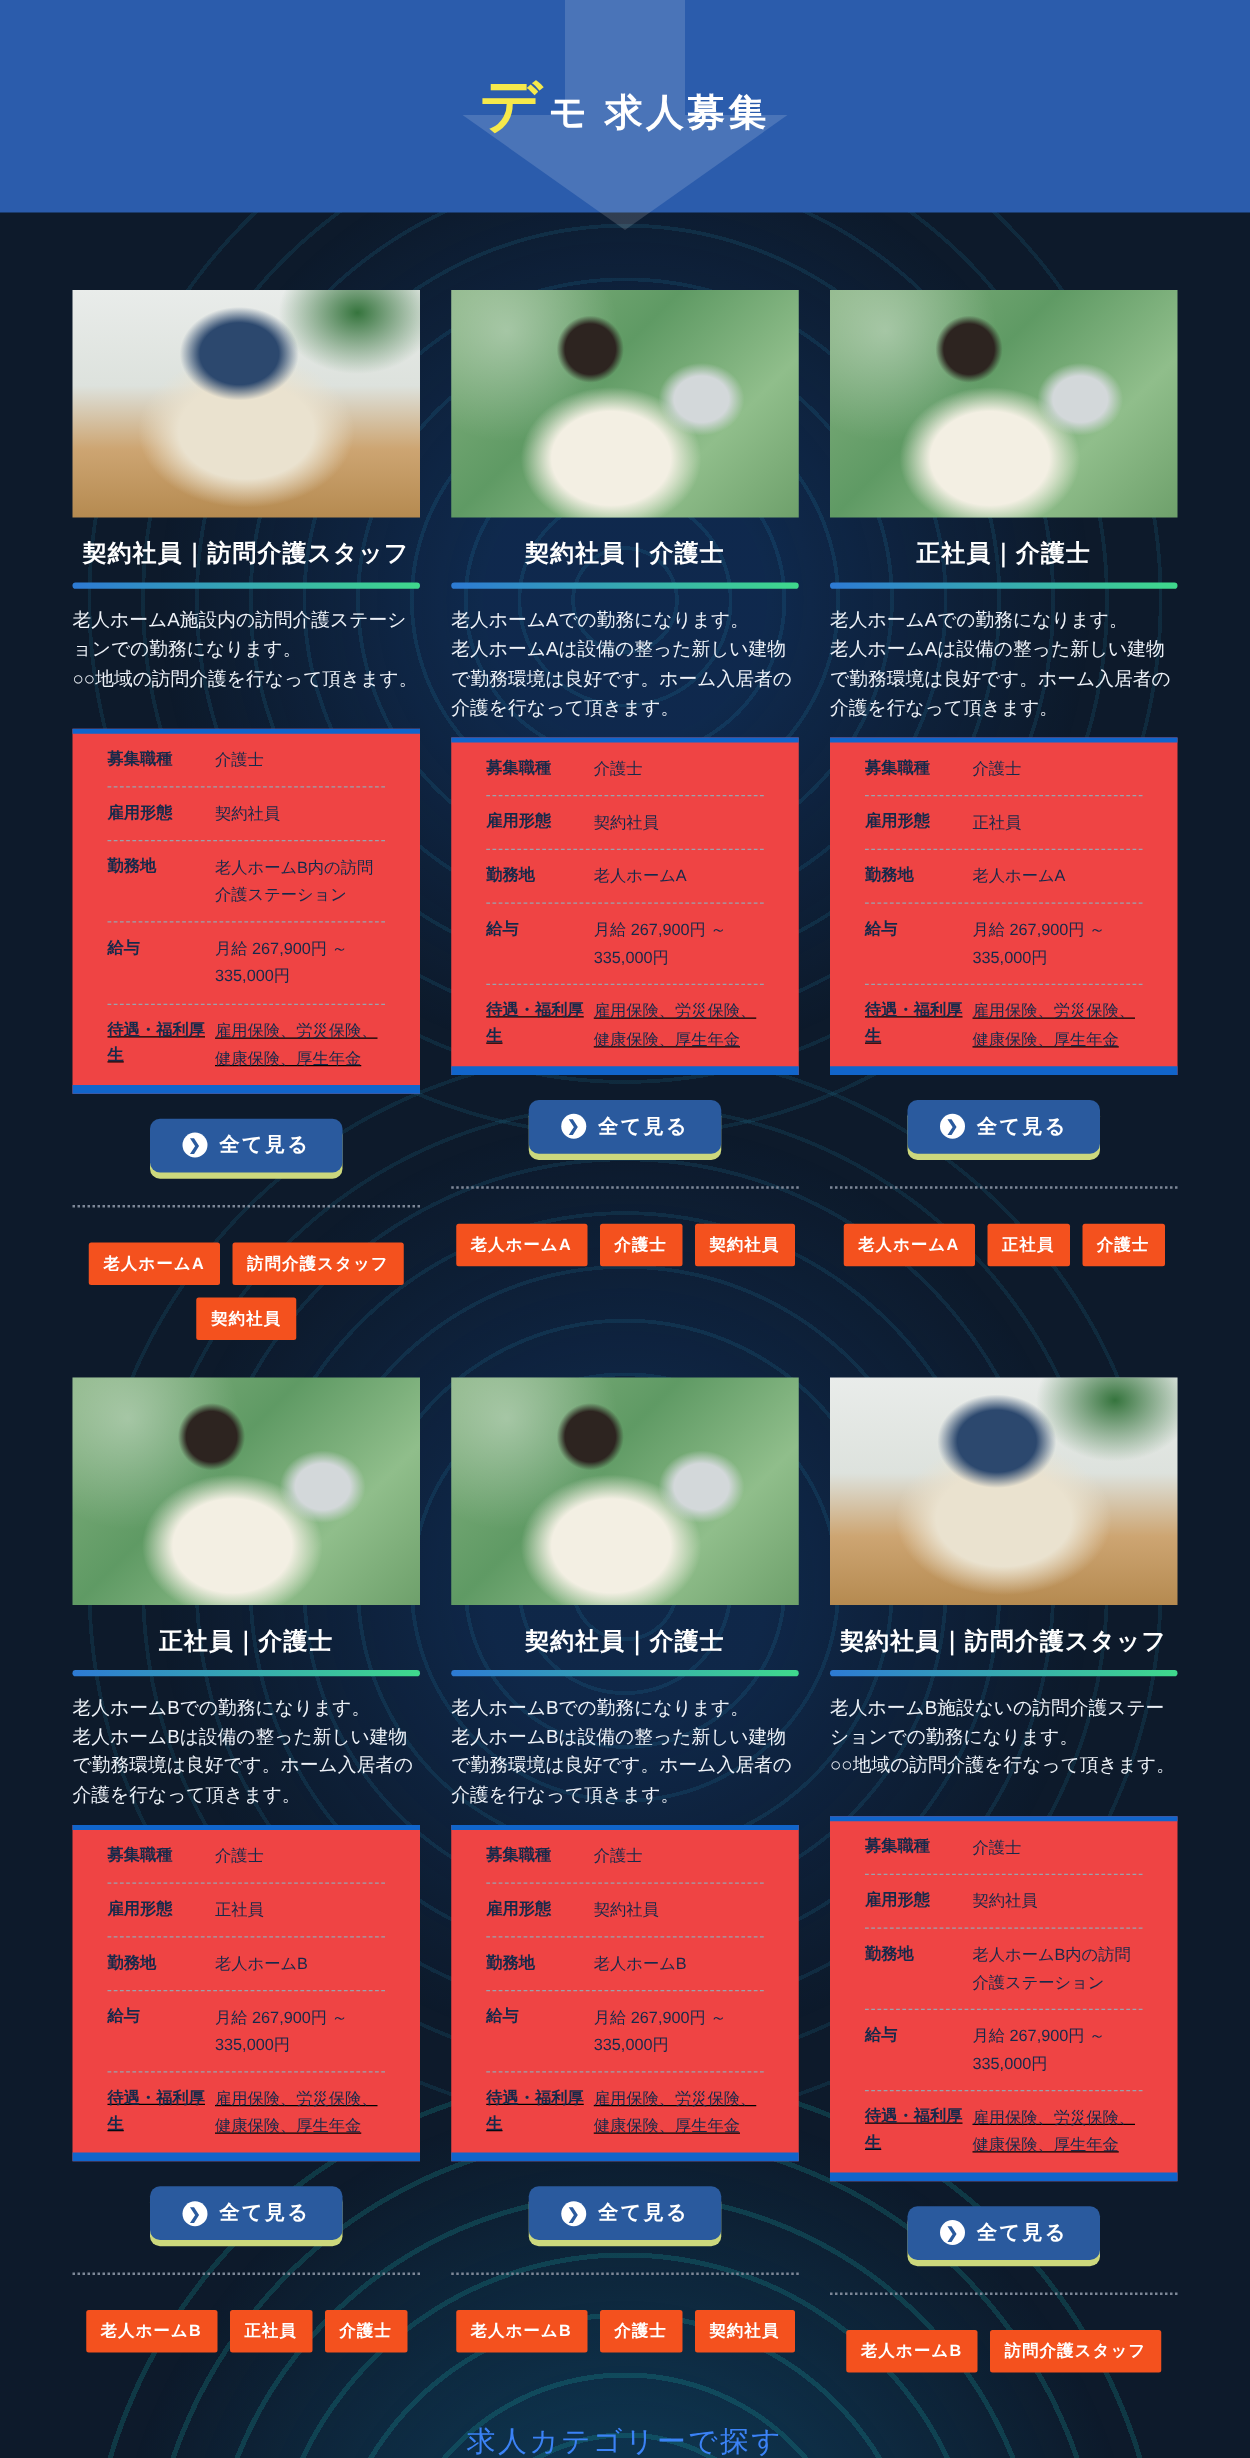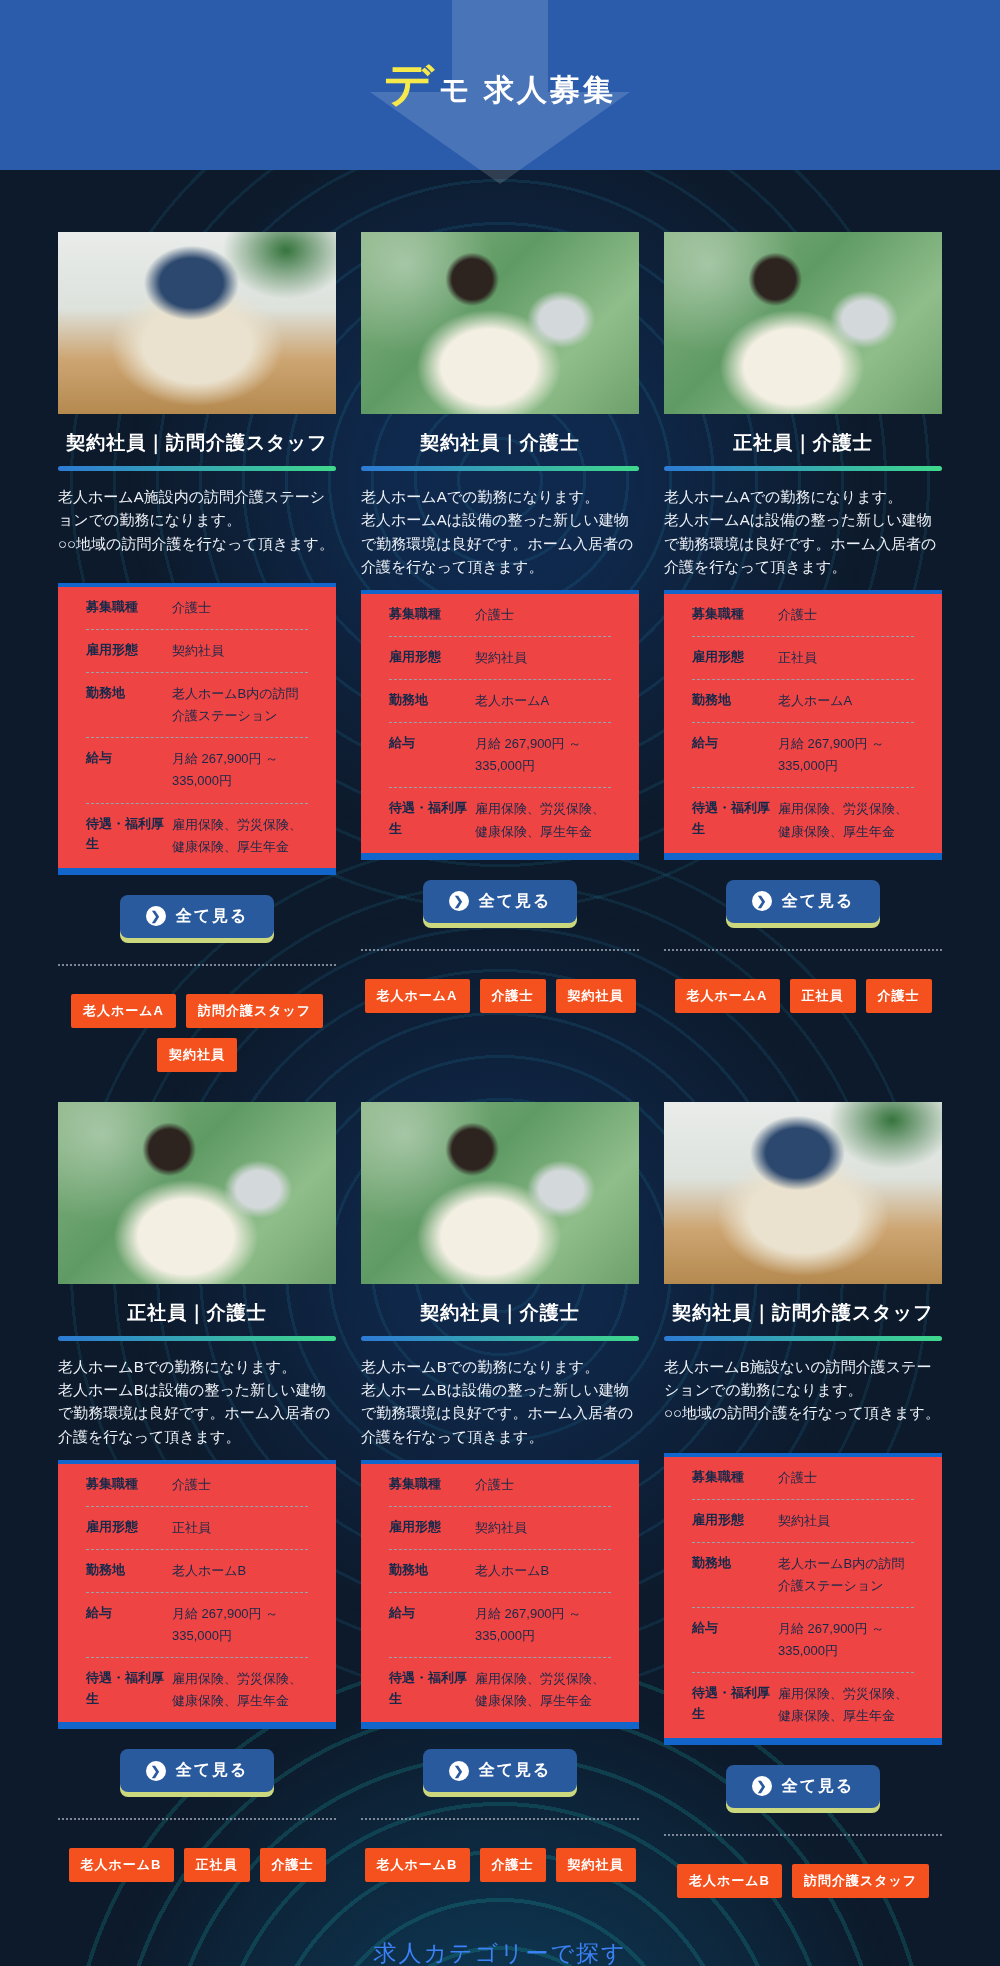--- a/index.html
+++ b/index.html
@@ -98,21 +98,21 @@
   }
 
   .job-table {
     margin-top: 12px;
     background: #ef4444;
     border-top: 4px solid #1165cb;
     border-bottom: 7px solid #1165cb;
     padding: 0 28px;
   }
   .job-row { display: flex; padding: 10px 0; border-bottom: 1px dashed #9aa3ad; }
-  .job-row:last-child { border-bottom: none; }
+  .job-row:last-child { border-bottom: none; text-decoration: underline; }
   .job-row .lbl { flex: none; width: 86px; font-weight: bold; color: #17294a; font-size: 13px; line-height: 1.6; }
   .job-row .val { flex: 1; color: #17294a; font-size: 13px; line-height: 1.7; }
 
   .see-all {
     margin: 20px auto 0;
     display: flex; align-items: center; gap: 10px;
     background: #2a5a9e; color: #ffffff;
     font-family: inherit; font-size: 16px; font-weight: bold; letter-spacing: 2px;
     padding: 11px 26px; border: none; border-radius: 8px;
     box-shadow: 0 5px 0 0 #ccd87d;

